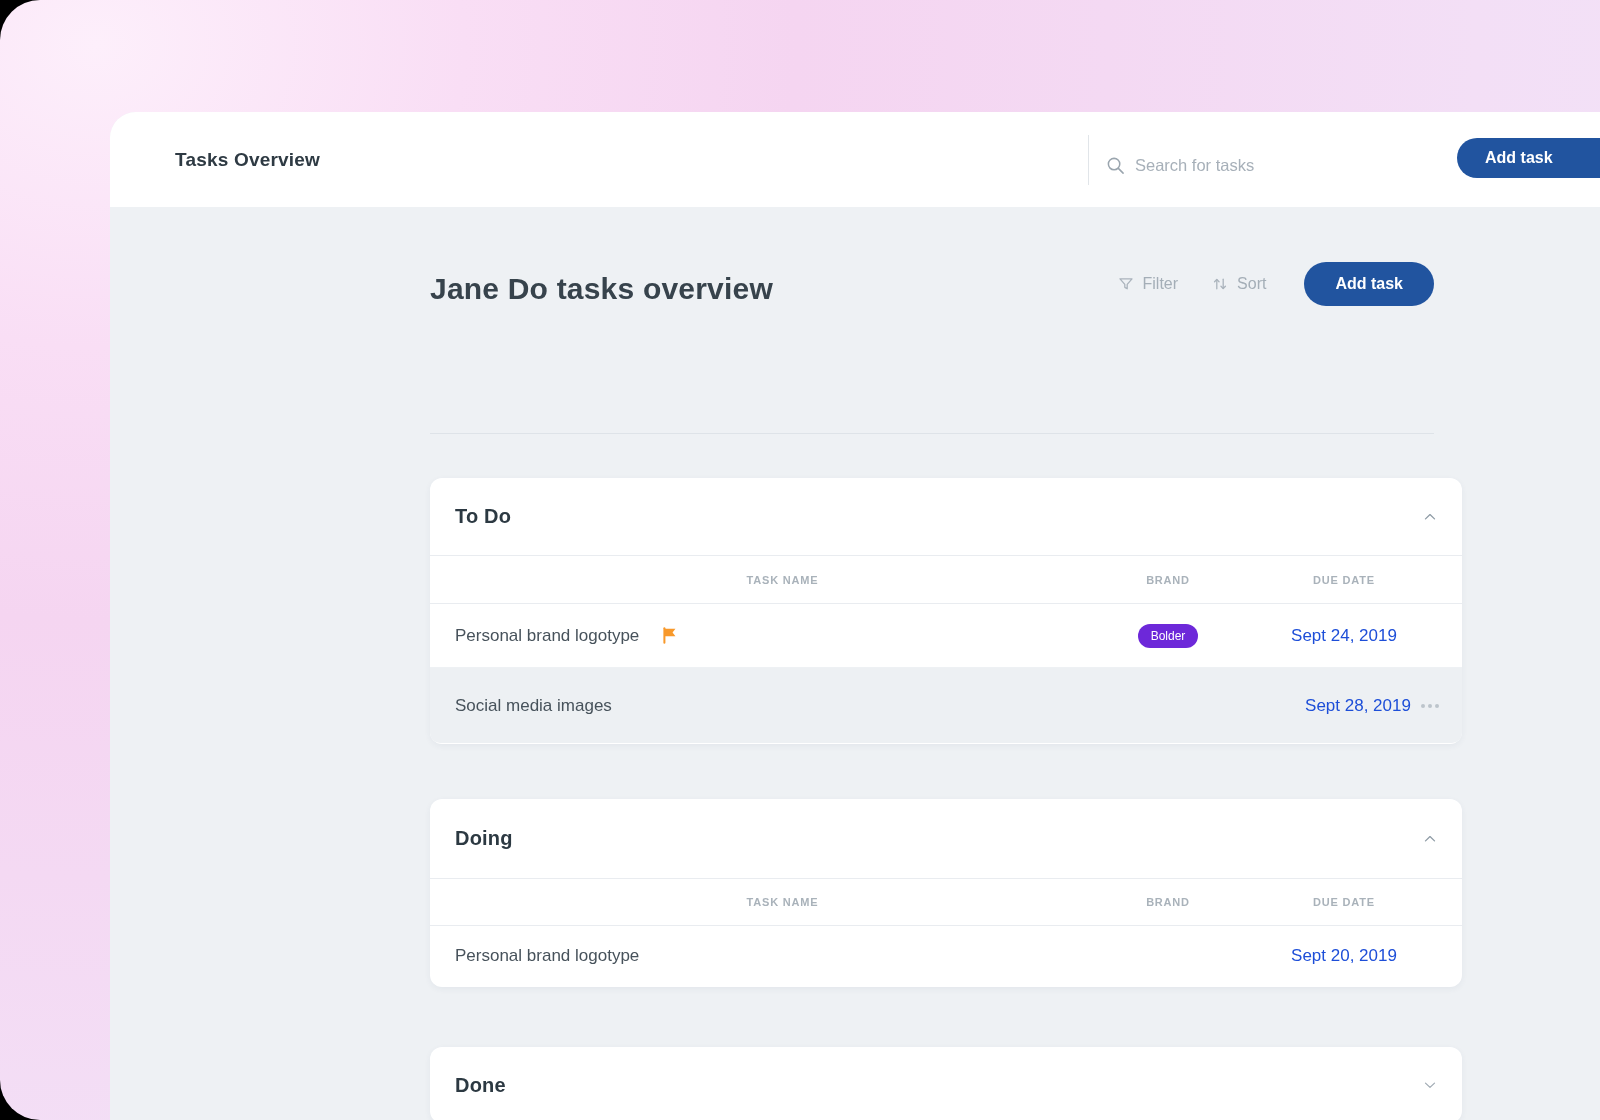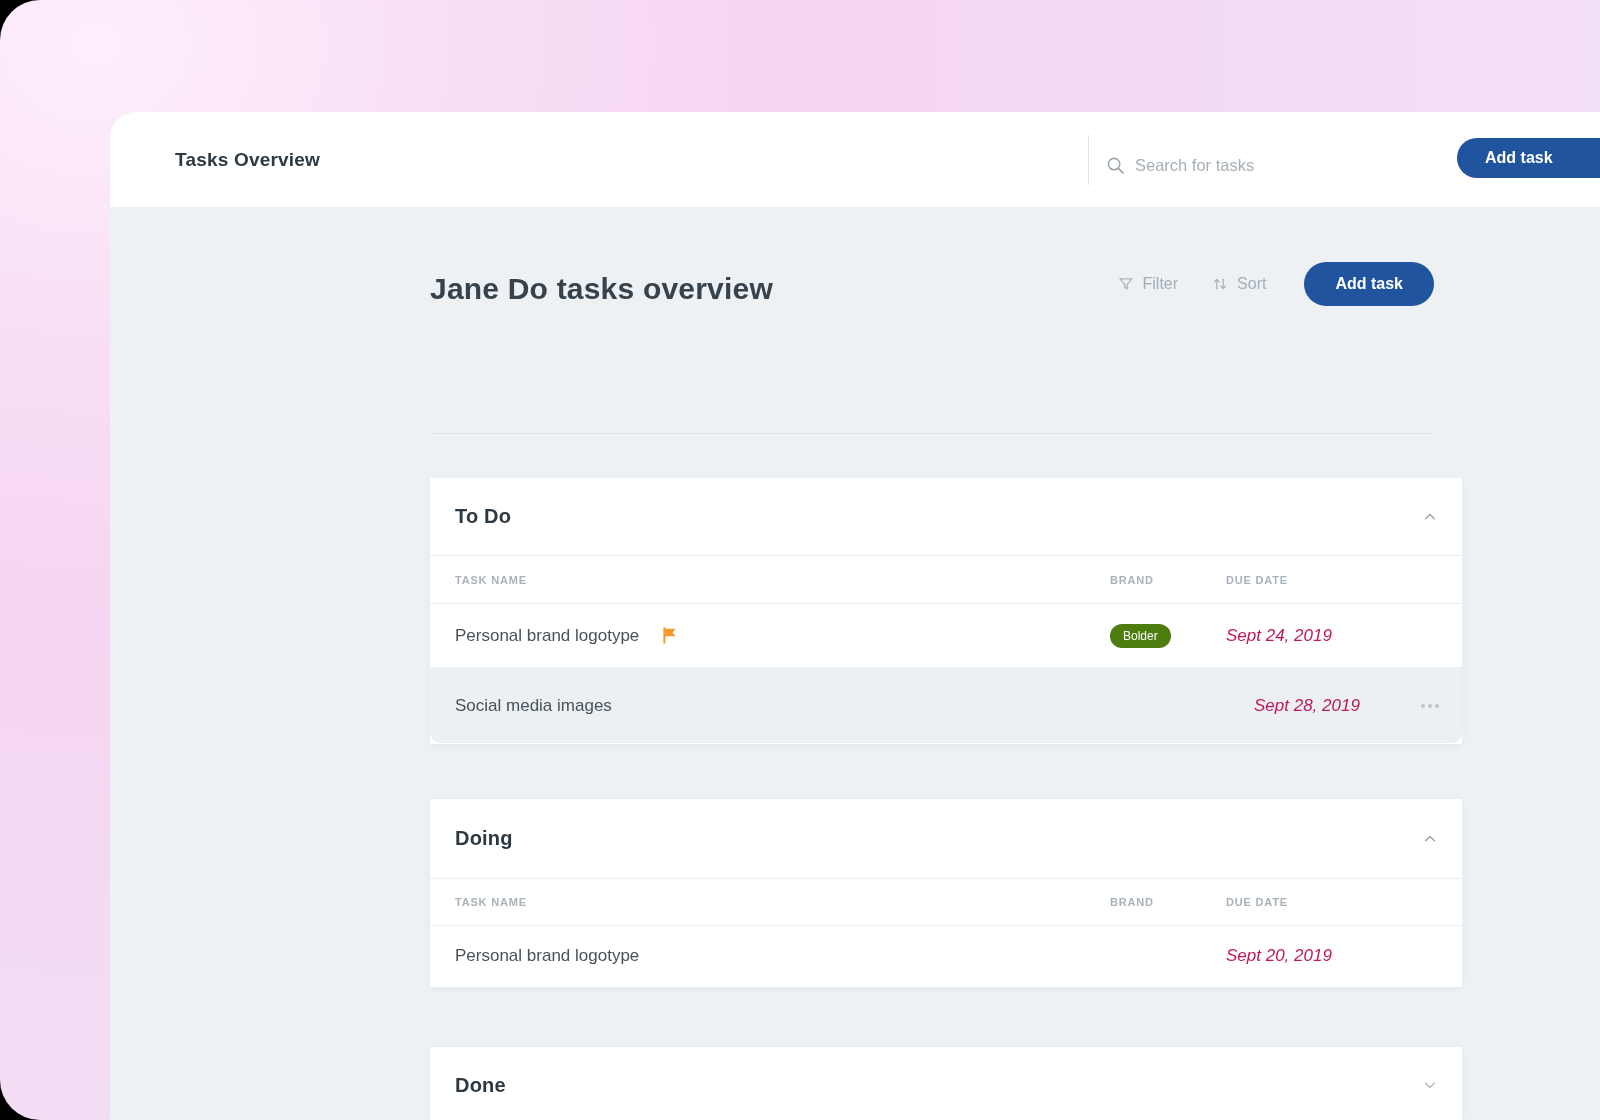--- a/index.html
+++ b/index.html
@@ -83,22 +83,23 @@
     height:44px; border-radius:22px; padding:0 31px; margin-left:4px;
   }
   .heading-divider{
     position:absolute; left:0; top:226px; width:1004px; height:1px;
     background:#dee3e8;
   }
 
   
   .card{
     position:absolute; left:0; width:1032px;
-    background:#ffffff; border-radius:1px;
+    background:#ffffff; border-radius:12px;
     box-shadow:0 2px 6px rgba(45,65,95,.06);
+    text-align:center;
   }
   .card-todo{ top:271px; height:266px; }
   .card-doing{ top:592px; height:188px; }
   .card-done{ top:840px; height:76px; }
 
   .section-header{
     position:relative; display:flex; align-items:center;
     padding-left:25px; border-bottom:1px solid #e9ecf0;
   }
   .card-todo  .section-header{ height:78px; }
@@ -128,26 +129,26 @@
   .task-row{
     position:relative;
     display:grid; grid-template-columns:655px 116px auto;
     align-items:center; padding-left:25px;
   }
   .row-1{ height:64px; border-bottom:1px solid #eef1f4; }
   .row-2{ height:75px; background:#edf0f3; border-radius:0 0 10px 10px;gap:14px; }
   .row-doing{ height:60px; }
   .task-name-cell{ display:flex; align-items:center; gap:22px; }
   .task-name{ font-size:17px; color:#47525b; }
-  .due-date{ font-size:17px; color:#be185d;font-style:italic; }
+  .due-date{ font-size:17px; color:#1d4ed8; }
 
   .badge{
     display:inline-flex; align-items:center; justify-content:center;
     height:24px; padding:0 13px; border-radius:12px;
-    background:#4d7c0f; color:#ffffff; font-size:12px; font-weight:400;
+    background:#6d28d9; color:#ffffff; font-size:12px; font-weight:400;
     width:max-content;
   }
 
   .row-menu{
     position:absolute; right:16px; top:50%; transform:translateY(-50%);
     width:32px; height:32px; display:flex; align-items:center; justify-content:center;
     gap:3px; background:none; border:none; cursor:pointer;
   }
   .row-menu i{
     width:4px; height:4px; border-radius:50%; background:#bcc4cb; display:block;

